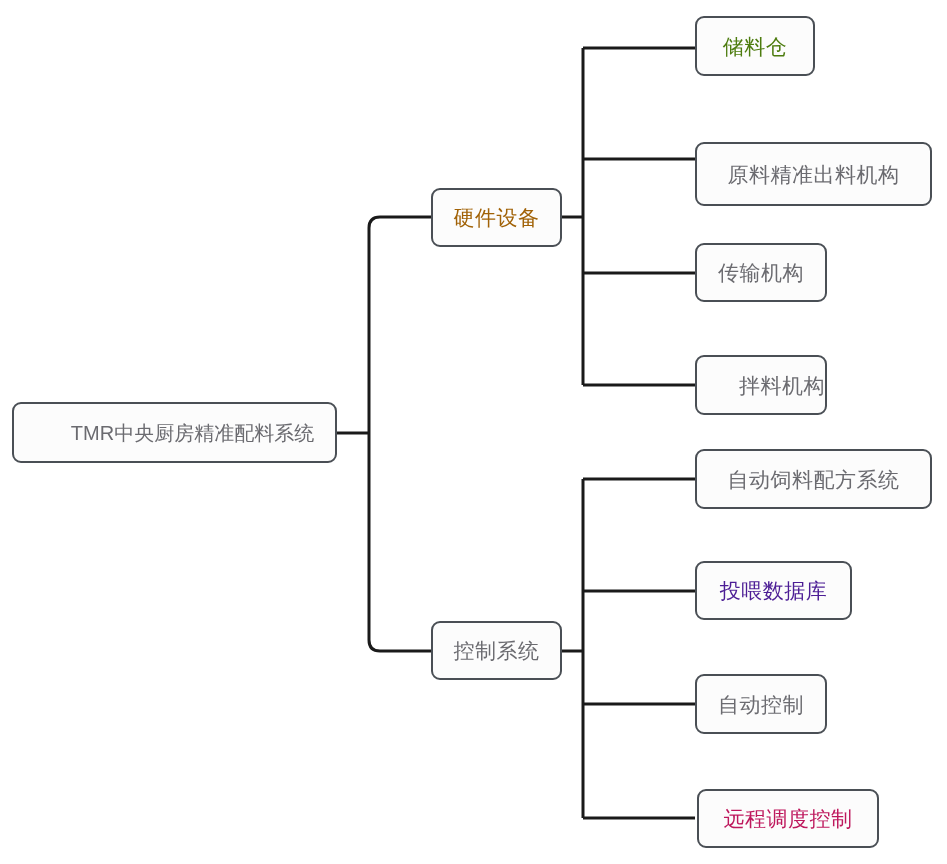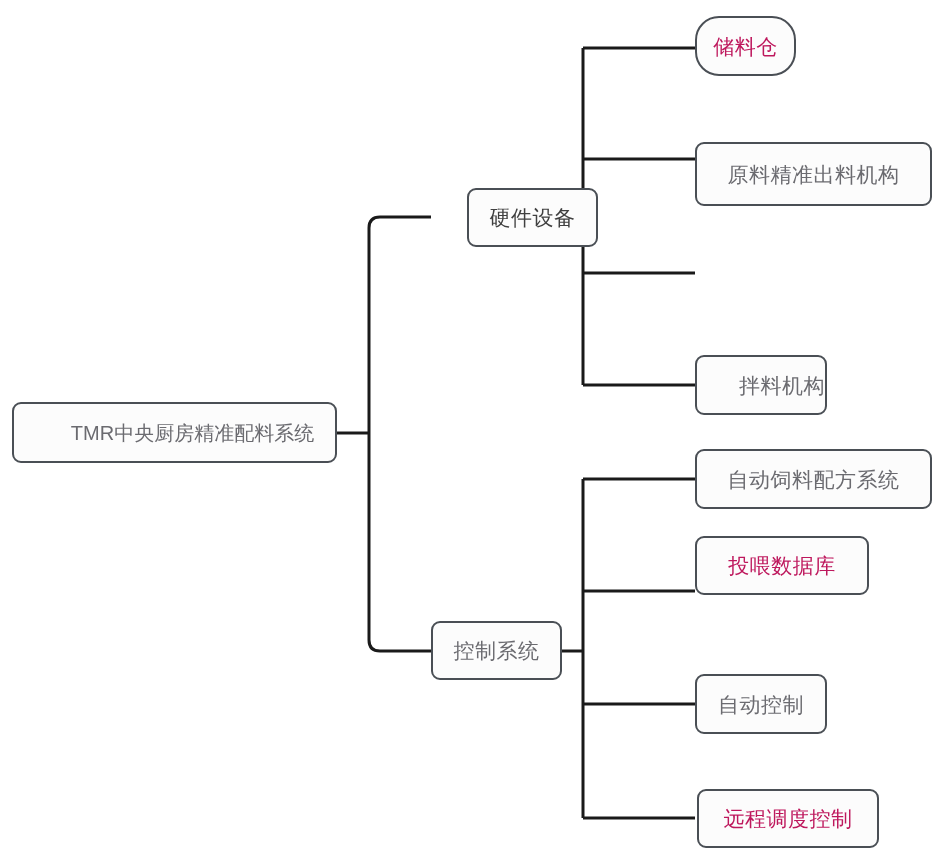--- a/index.html
+++ b/index.html
@@ -77,46 +77,49 @@
       <path d="M583,591 L695,591" stroke="#1a1a1a"></path>
       <path d="M583,704 L695,704" stroke="#1a1a1a"></path>
       <path d="M583,818 L695,818" stroke="#1a1a1a"></path>
     </g>
   </svg>
 
   <div class="node root" style="left: 12px; top: 402px; width: 325px; height: 61px; background: rgb(252, 252, 252); border-color: rgb(74, 79, 85); color: rgb(107, 107, 112);">
     <span class="node-label">TMR中央厨房精准配料系统</span>
   </div>
 
-  <div class="node" style="left: 431px; top: 188px; width: 131px; height: 59px; background: rgb(252, 252, 252); border-color: rgb(74, 79, 85); color: #404040; margin-left: 36px;">
+  <div class="node" style="left: 431px; top: 188px; width: 131px; height: 59px; background: rgb(252, 252, 252); border-color: rgb(74, 79, 85); color: #a16207;">
     <span class="node-label">硬件设备</span>
   </div>
 
-  <div class="node" style="left: 695px; top: 16px; width: 101px; height: 60px; background: rgb(252, 252, 252); border-color: rgb(74, 79, 85); color: #be185d; border-radius: 24px;">
+  <div class="node" style="left: 695px; top: 16px; width: 120px; height: 60px; background: rgb(252, 252, 252); border-color: rgb(74, 79, 85); color: #4d7c0f;">
     <span class="node-label">储料仓</span>
   </div>
 
   <div class="node" style="left: 695px; top: 142px; width: 237px; height: 64px; background: rgb(252, 252, 252); border-color: rgb(74, 79, 85); color: rgb(107, 107, 112);">
     <span class="node-label">原料精准出料机构</span>
   </div>
 
+  <div class="node" style="left: 695px; top: 243px; width: 132px; height: 59px; background: rgb(252, 252, 252); border-color: rgb(74, 79, 85); color: rgb(107, 107, 112);">
+    <span class="node-label">传输机构</span>
+  </div>
 
   <div class="node" style="left: 695px; top: 355px; width: 132px; height: 60px; background: rgb(252, 252, 252); border-color: rgb(74, 79, 85); color: rgb(107, 107, 112); justify-content: flex-end;">
     <span class="node-label">拌料机构</span>
   </div>
 
   <div class="node" style="left: 695px; top: 449px; width: 237px; height: 60px; background: rgb(252, 252, 252); border-color: rgb(74, 79, 85); color: rgb(107, 107, 112);">
     <span class="node-label">自动饲料配方系统</span>
   </div>
 
   <div class="node" style="left: 431px; top: 621px; width: 131px; height: 59px; background: rgb(252, 252, 252); border-color: rgb(74, 79, 85); color: rgb(107, 107, 112);">
     <span class="node-label">控制系统</span>
   </div>
 
-  <div class="node" style="left: 695px; top: 536px; width: 174px; height: 59px; background: rgb(252, 252, 252); border-color: rgb(74, 79, 85); color: #be185d;">
+  <div class="node" style="left: 695px; top: 561px; width: 157px; height: 59px; background: rgb(252, 252, 252); border-color: rgb(74, 79, 85); color: #4c1d95;">
     <span class="node-label">投喂数据库</span>
   </div>
 
   <div class="node" style="left: 695px; top: 674px; width: 132px; height: 60px; background: rgb(252, 252, 252); border-color: rgb(74, 79, 85); color: rgb(107, 107, 112);">
     <span class="node-label">自动控制</span>
   </div>
 
   <div class="node" style="left: 697px; top: 789px; width: 182px; height: 59px; background: rgb(252, 252, 252); border-color: rgb(74, 79, 85); color: #be185d;">
     <span class="node-label">远程调度控制</span>
   </div>

